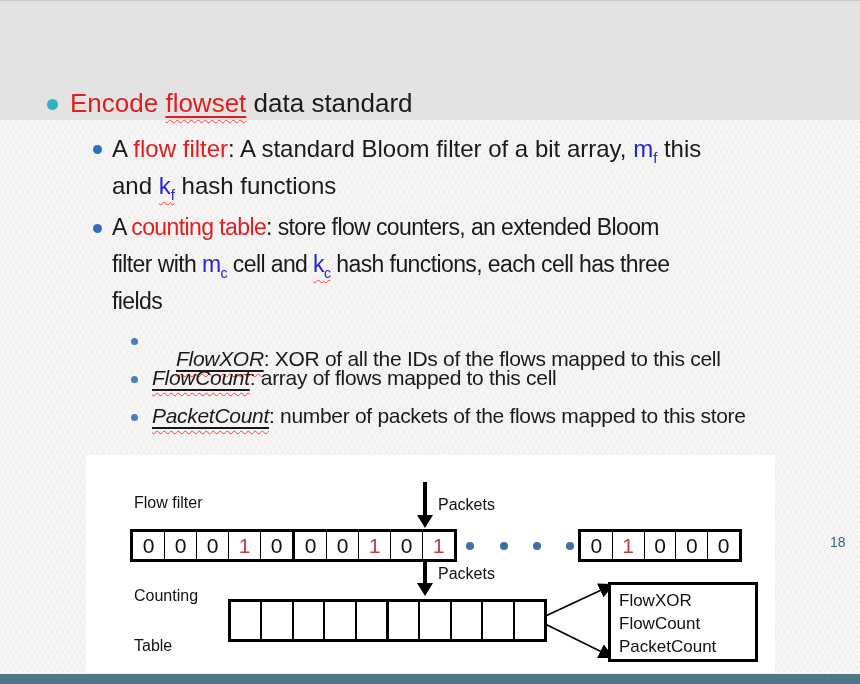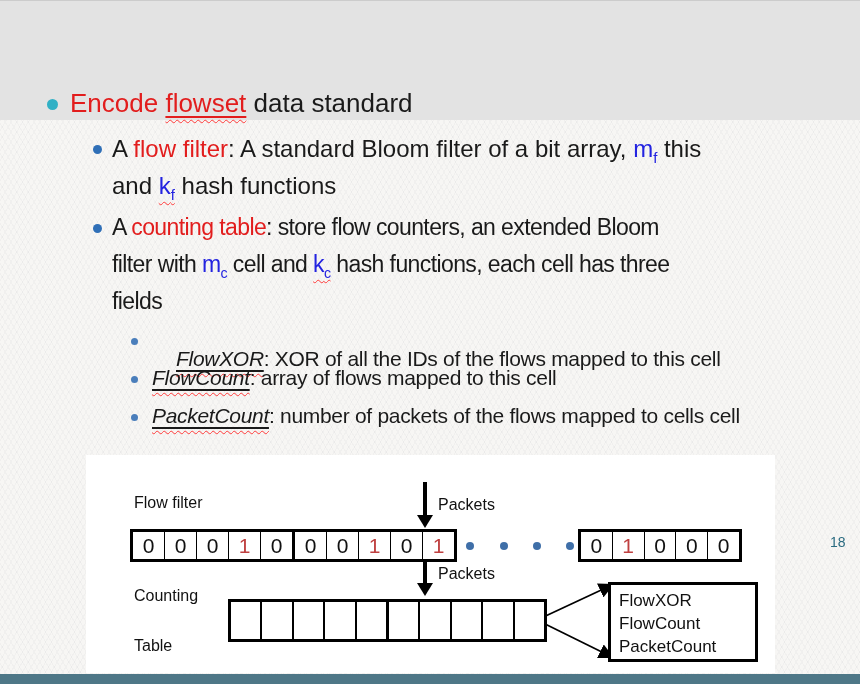--- a/index.html
+++ b/index.html
@@ -101,21 +101,21 @@
   <span class="dot dot-l3" style="left:131px; top:338px;"></span>
   <div class="abs l3" style="left:152px; top:347px;margin-left:24px;">
     <span class="term-it u-plain"><span class="wavy">FlowXOR</span></span><span>: XOR of all the IDs of the flows mapped to this cell</span>
   </div>
   <span class="dot dot-l3" style="left:131px; top:376px;"></span>
   <div class="abs l3" style="left:152px; top:366px;">
     <span class="term-it u-plain"><span class="wavy">FlowCount</span></span><span>: array of flows mapped to this cell</span>
   </div>
   <span class="dot dot-l3" style="left:131px; top:414px;"></span>
   <div class="abs l3" style="left:152px; top:404px;">
-    <span class="term-it u-plain"><span class="wavy">PacketCount</span></span><span>: number of packets of the flows mapped to cells cell</span>
+    <span class="term-it u-plain"><span class="wavy">PacketCount</span></span><span>: number of packets of the flows mapped to this store</span>
   </div>
 
   <div id="page-num" class="abs">18</div>
 
   <div id="panel" class="abs">
 
     <svg width="689" height="218" viewBox="0 0 689 218">
       <defs>
         <marker id="ah" viewBox="0 0 10 10" refX="8.5" refY="5" markerWidth="9" markerHeight="9" orient="auto-start-reverse">
           <path d="M0,0 L10,5 L0,10 z" fill="#000"></path>

